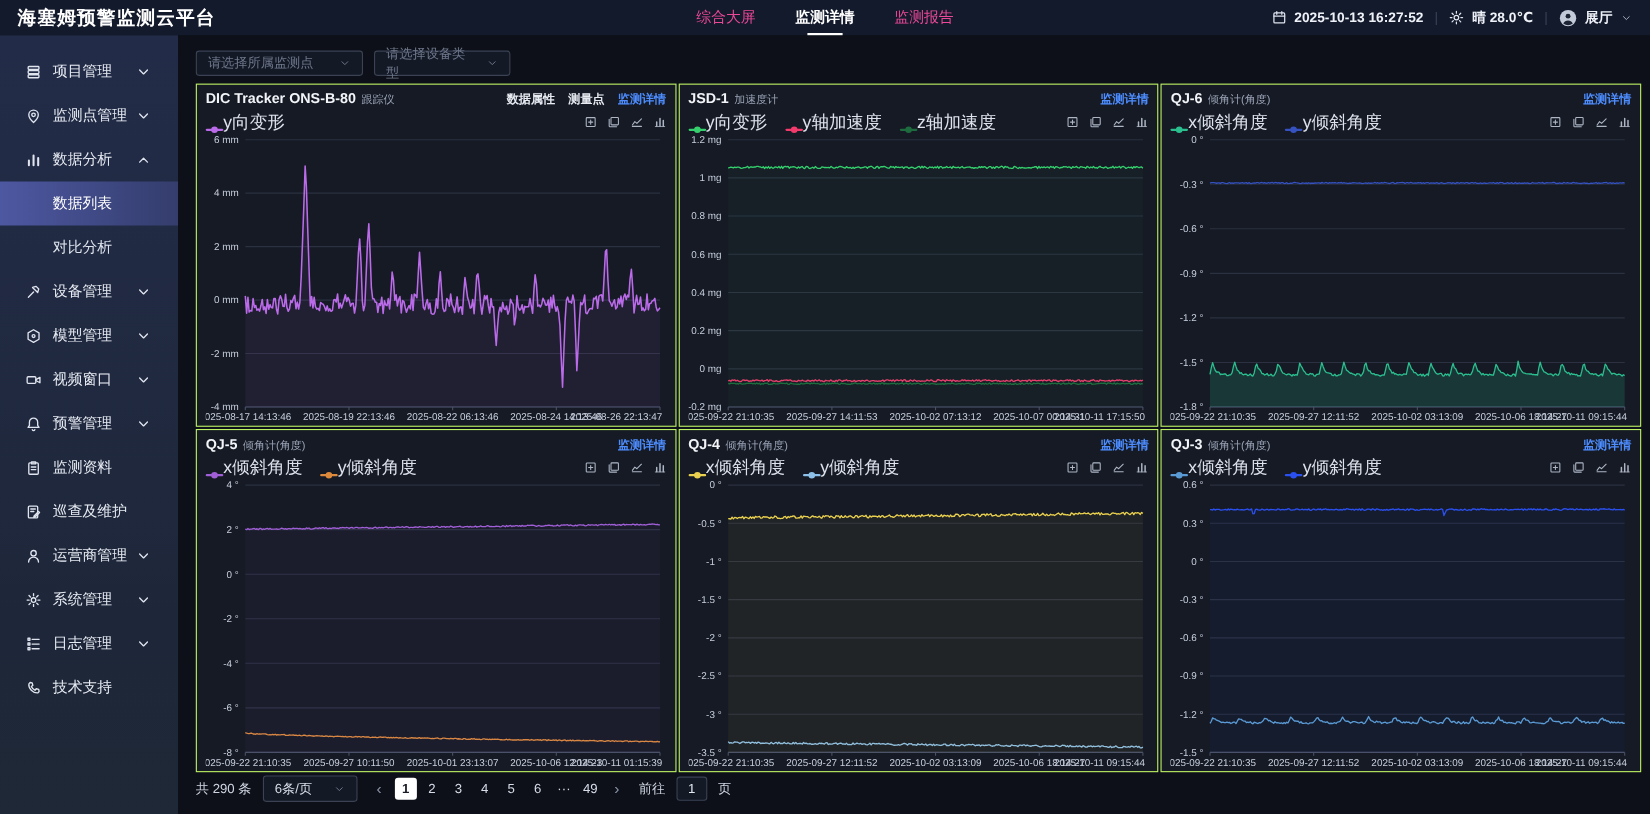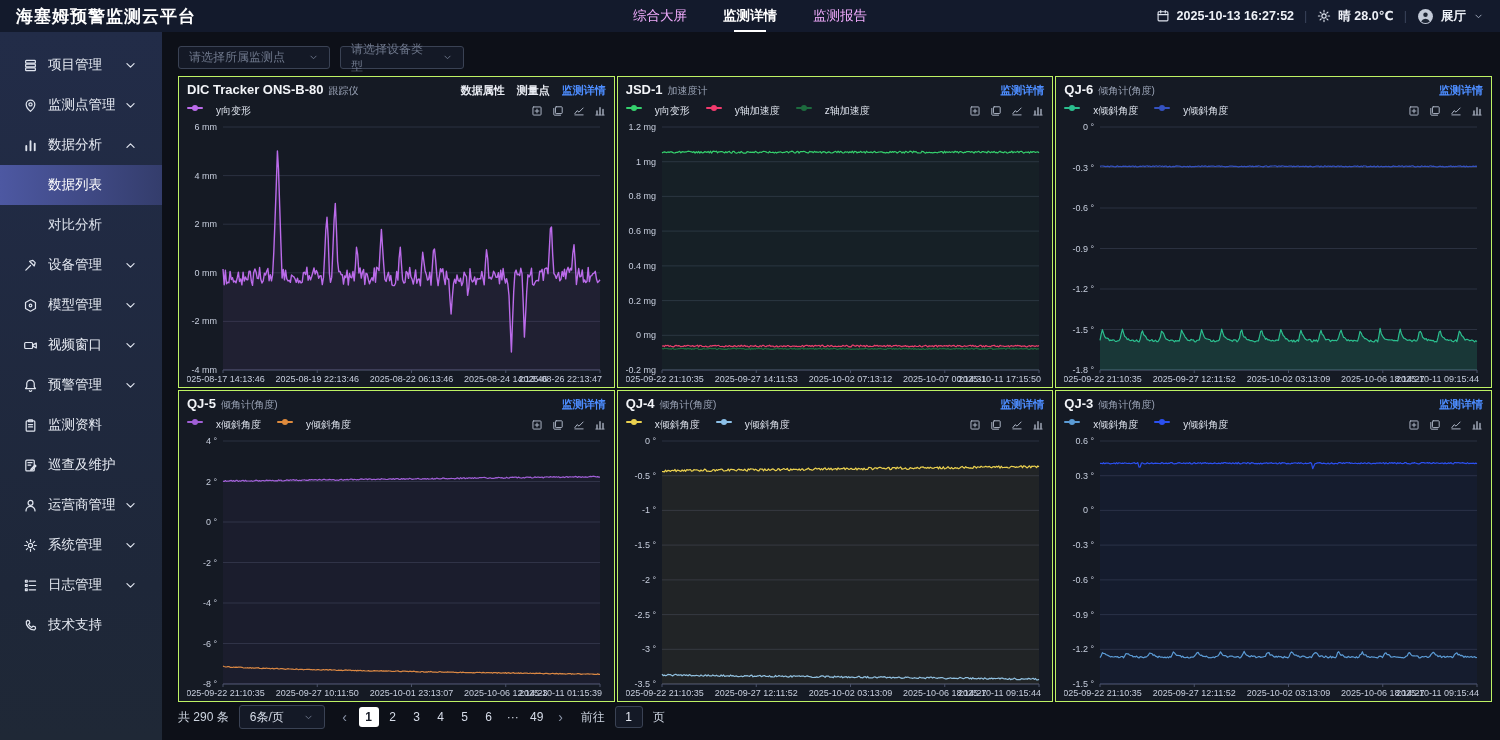--- a/index.html
+++ b/index.html
@@ -4,21 +4,21 @@
 <style>
   *{margin:0;padding:0;box-sizing:border-box}
   html,body{width:1500px;height:740px;overflow:hidden;background:#0d1018;
     font-family:"Liberation Sans","DejaVu Sans",sans-serif;color:#e5e9f2;position:relative}
 
   
   .header{position:absolute;top:0;left:0;right:0;height:32px;background:#131a2c;
     display:flex;align-items:center;padding:12px 16px;z-index:9}
   .app-title{font-size:17px;font-weight:bold;color:#fff;letter-spacing:1px}
   .nav{position:absolute;left:50%;transform:translateX(-50%);display:flex;gap:36px;height:32px;align-items:center}
-  .nav-item{font-size:13.5px;color:#f0abfc;cursor:pointer;position:relative;height:32px;line-height:32px;white-space:nowrap}
+  .nav-item{font-size:13.5px;color:#ec4899;cursor:pointer;position:relative;height:32px;line-height:32px;white-space:nowrap}
   .nav-item.active{color:#fff;font-weight:bold}
   .nav-item.active:after{content:"";position:absolute;left:50%;transform:translateX(-50%);bottom:0;width:32px;height:2px;background:#fff}
   .header-right{margin-left:auto;display:flex;align-items:center;gap:7px;font-size:12.5px;color:#eef1f7;font-weight:bold;white-space:nowrap}
   .hsep{color:#39425a;font-weight:normal;padding:0 3px}
 
   
   .icn{display:inline-flex;flex:none}
   .icn svg{width:100%;height:100%;stroke:currentColor;fill:none;stroke-width:1.3;stroke-linecap:round;stroke-linejoin:round}
   .hicn{width:14px;height:14px;color:#dfe4ee}
 
@@ -46,21 +46,21 @@
   .panel{background:#151a24;border:1px solid #bef264;display:flex;flex-direction:column;
     padding:5px 8px 2px 8px;overflow:hidden}
   .p-head{display:flex;align-items:baseline;height:19px}
   .p-title{font-size:13px;font-weight:bold;color:#f2f4f8;white-space:nowrap}
   .p-sub{font-size:10px;color:#9aa3b6;margin-left:5px;white-space:nowrap}
   .p-links{margin-left:auto;display:flex;gap:12px;font-size:11px;font-weight:bold;white-space:nowrap}
   .p-link-plain{color:#e8ebf2;cursor:pointer}
   .p-link-blue{color:#4d8dff;cursor:pointer}
   .p-legendrow{display:flex;align-items:center;height:18px;margin-top:1px}
   .legend{display:flex;gap:16px}
-  .lg{display:flex;align-items:flex-start;gap:13px;font-size:10px;color:#dde2ec;cursor:pointer}
+  .lg{display:flex;align-items:flex-end;gap:0;font-size:16px;color:#dde2ec;cursor:pointer}
   .lg-mark{position:relative;width:16px;height:7px}
   .lg-mark i{position:absolute;display:block}
   .lg-line{left:0;top:2.5px;width:16px;height:2px;background:currentColor;border-radius:1px}
   .lg-dot{left:5px;top:.5px;width:6px;height:6px;background:currentColor;border-radius:50%}
   .toolbox{margin-left:auto;display:flex;gap:9px}
   .toolbox .icn{width:12px;height:12px;color:#aeb6c6;cursor:pointer}
   .chartbox{flex:1;position:relative}
   .chartbox svg{position:absolute;inset:0}
 
   

